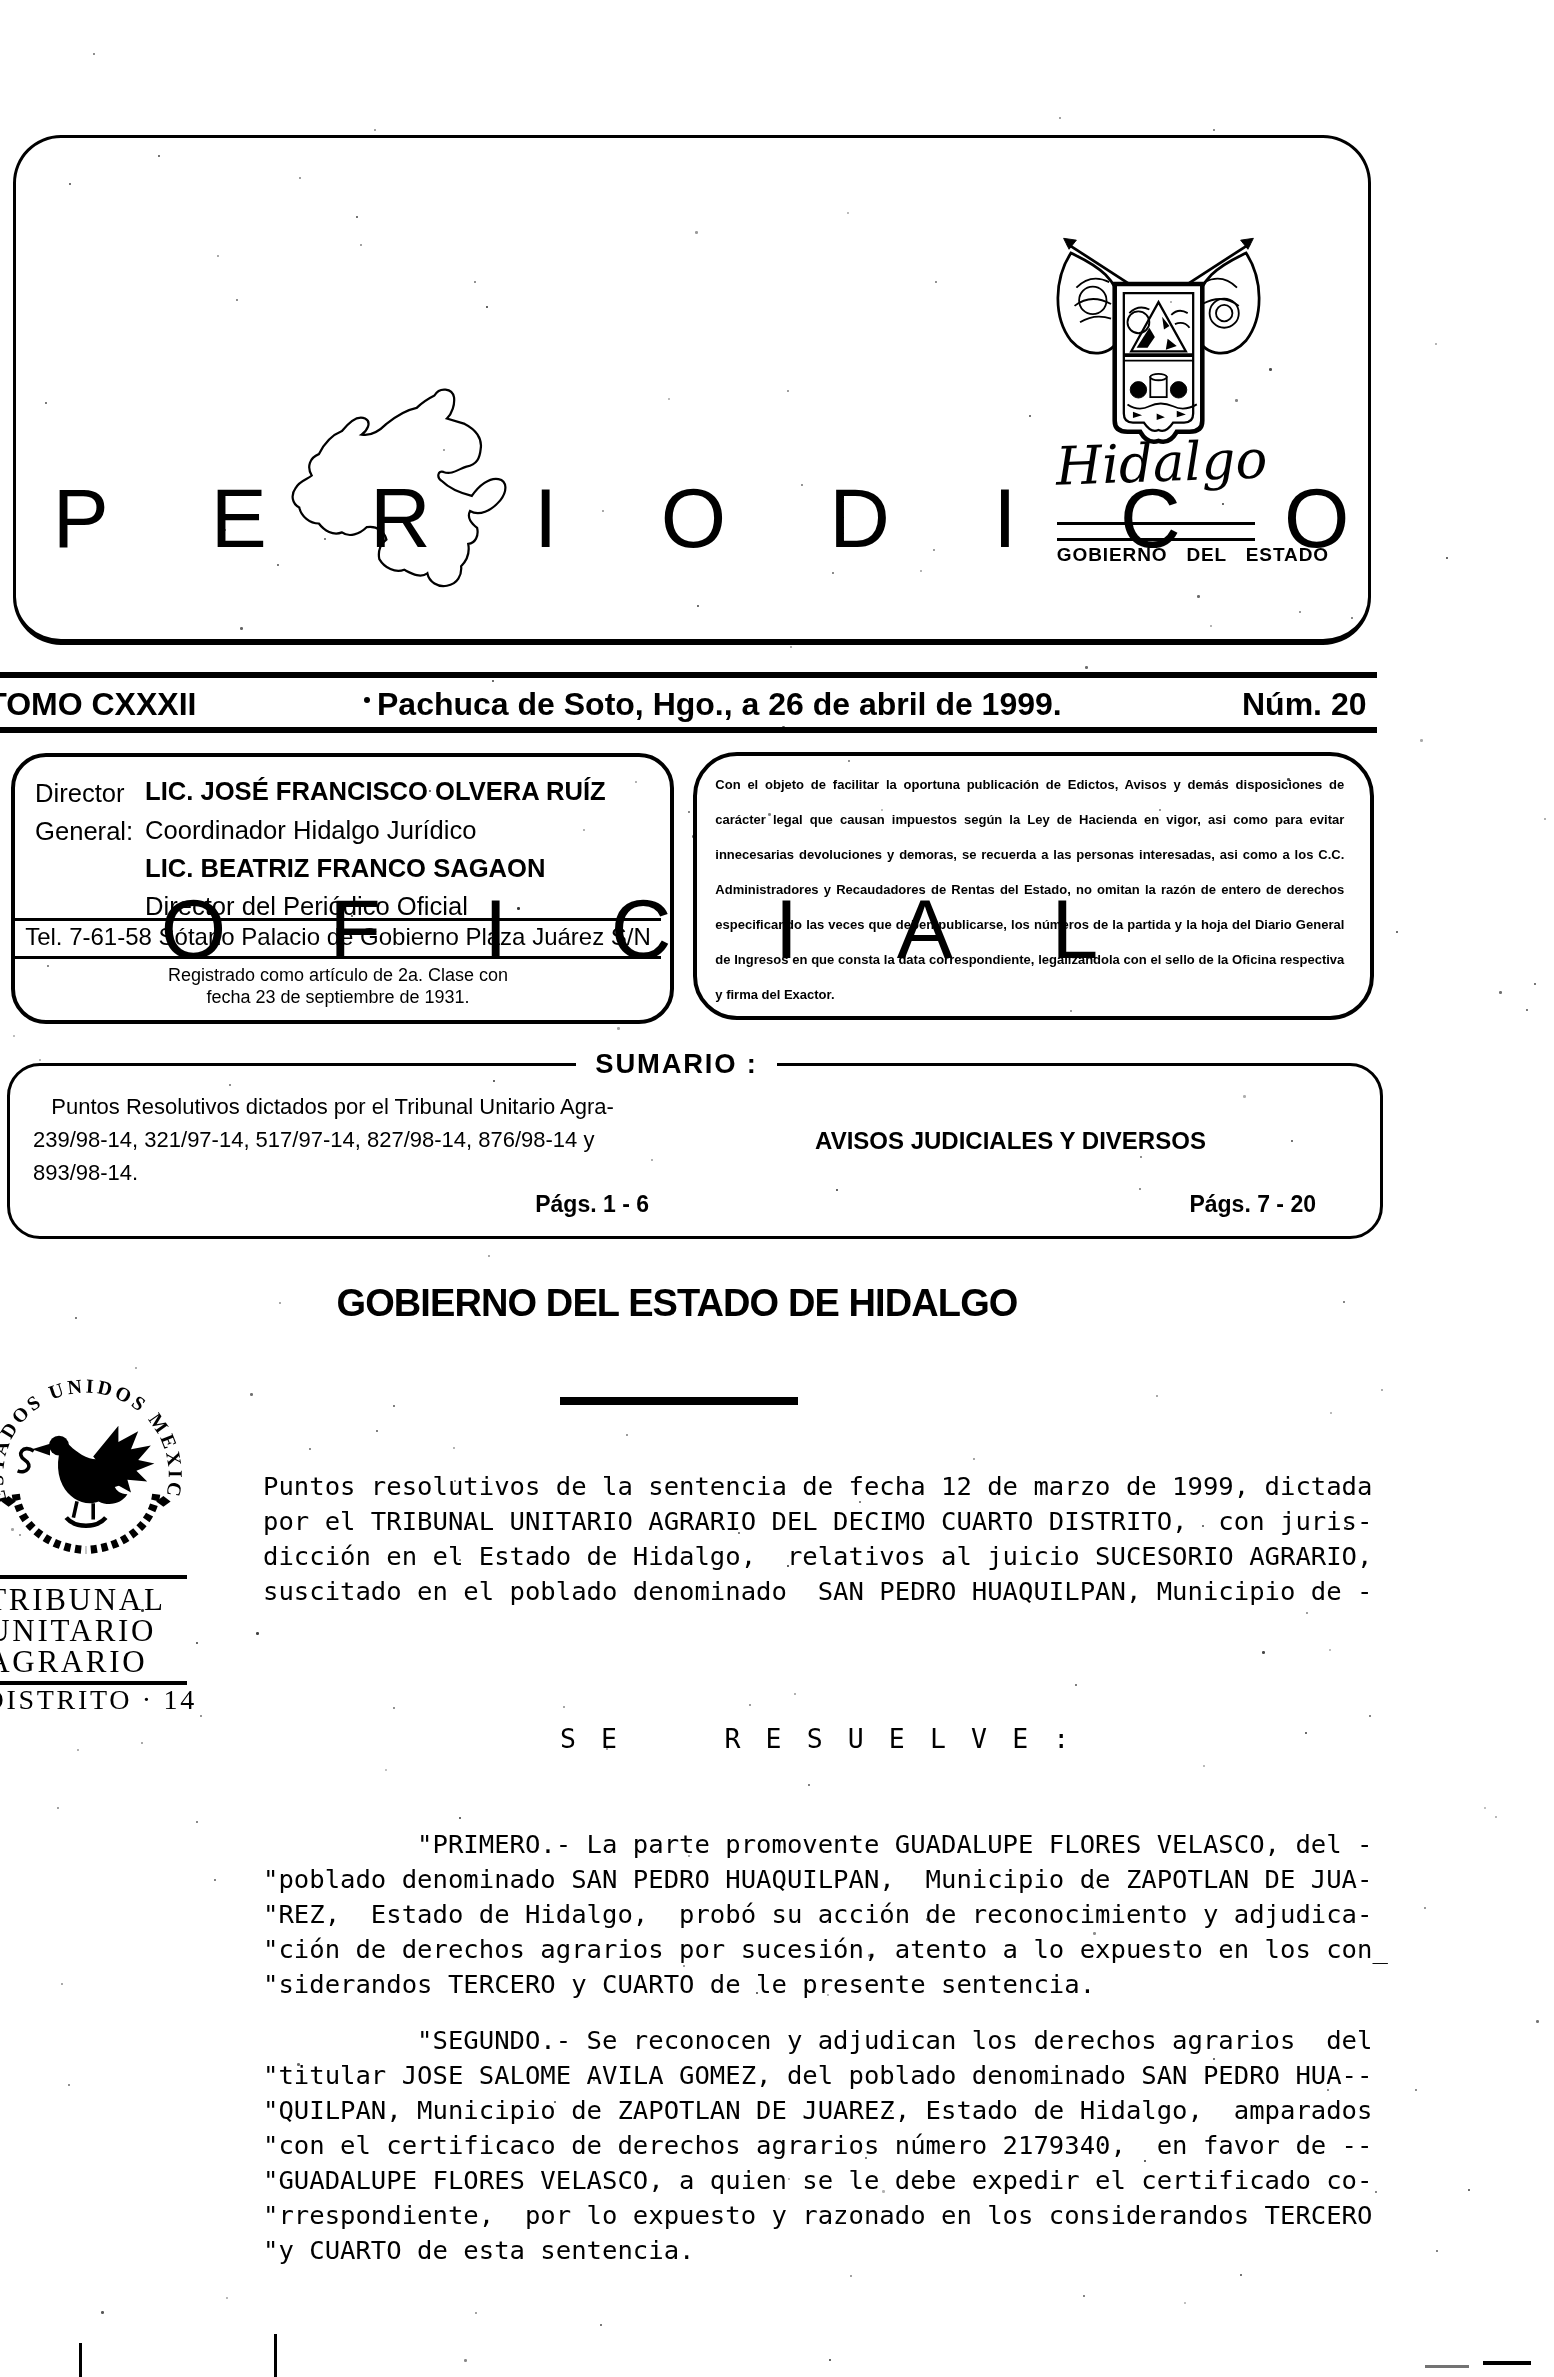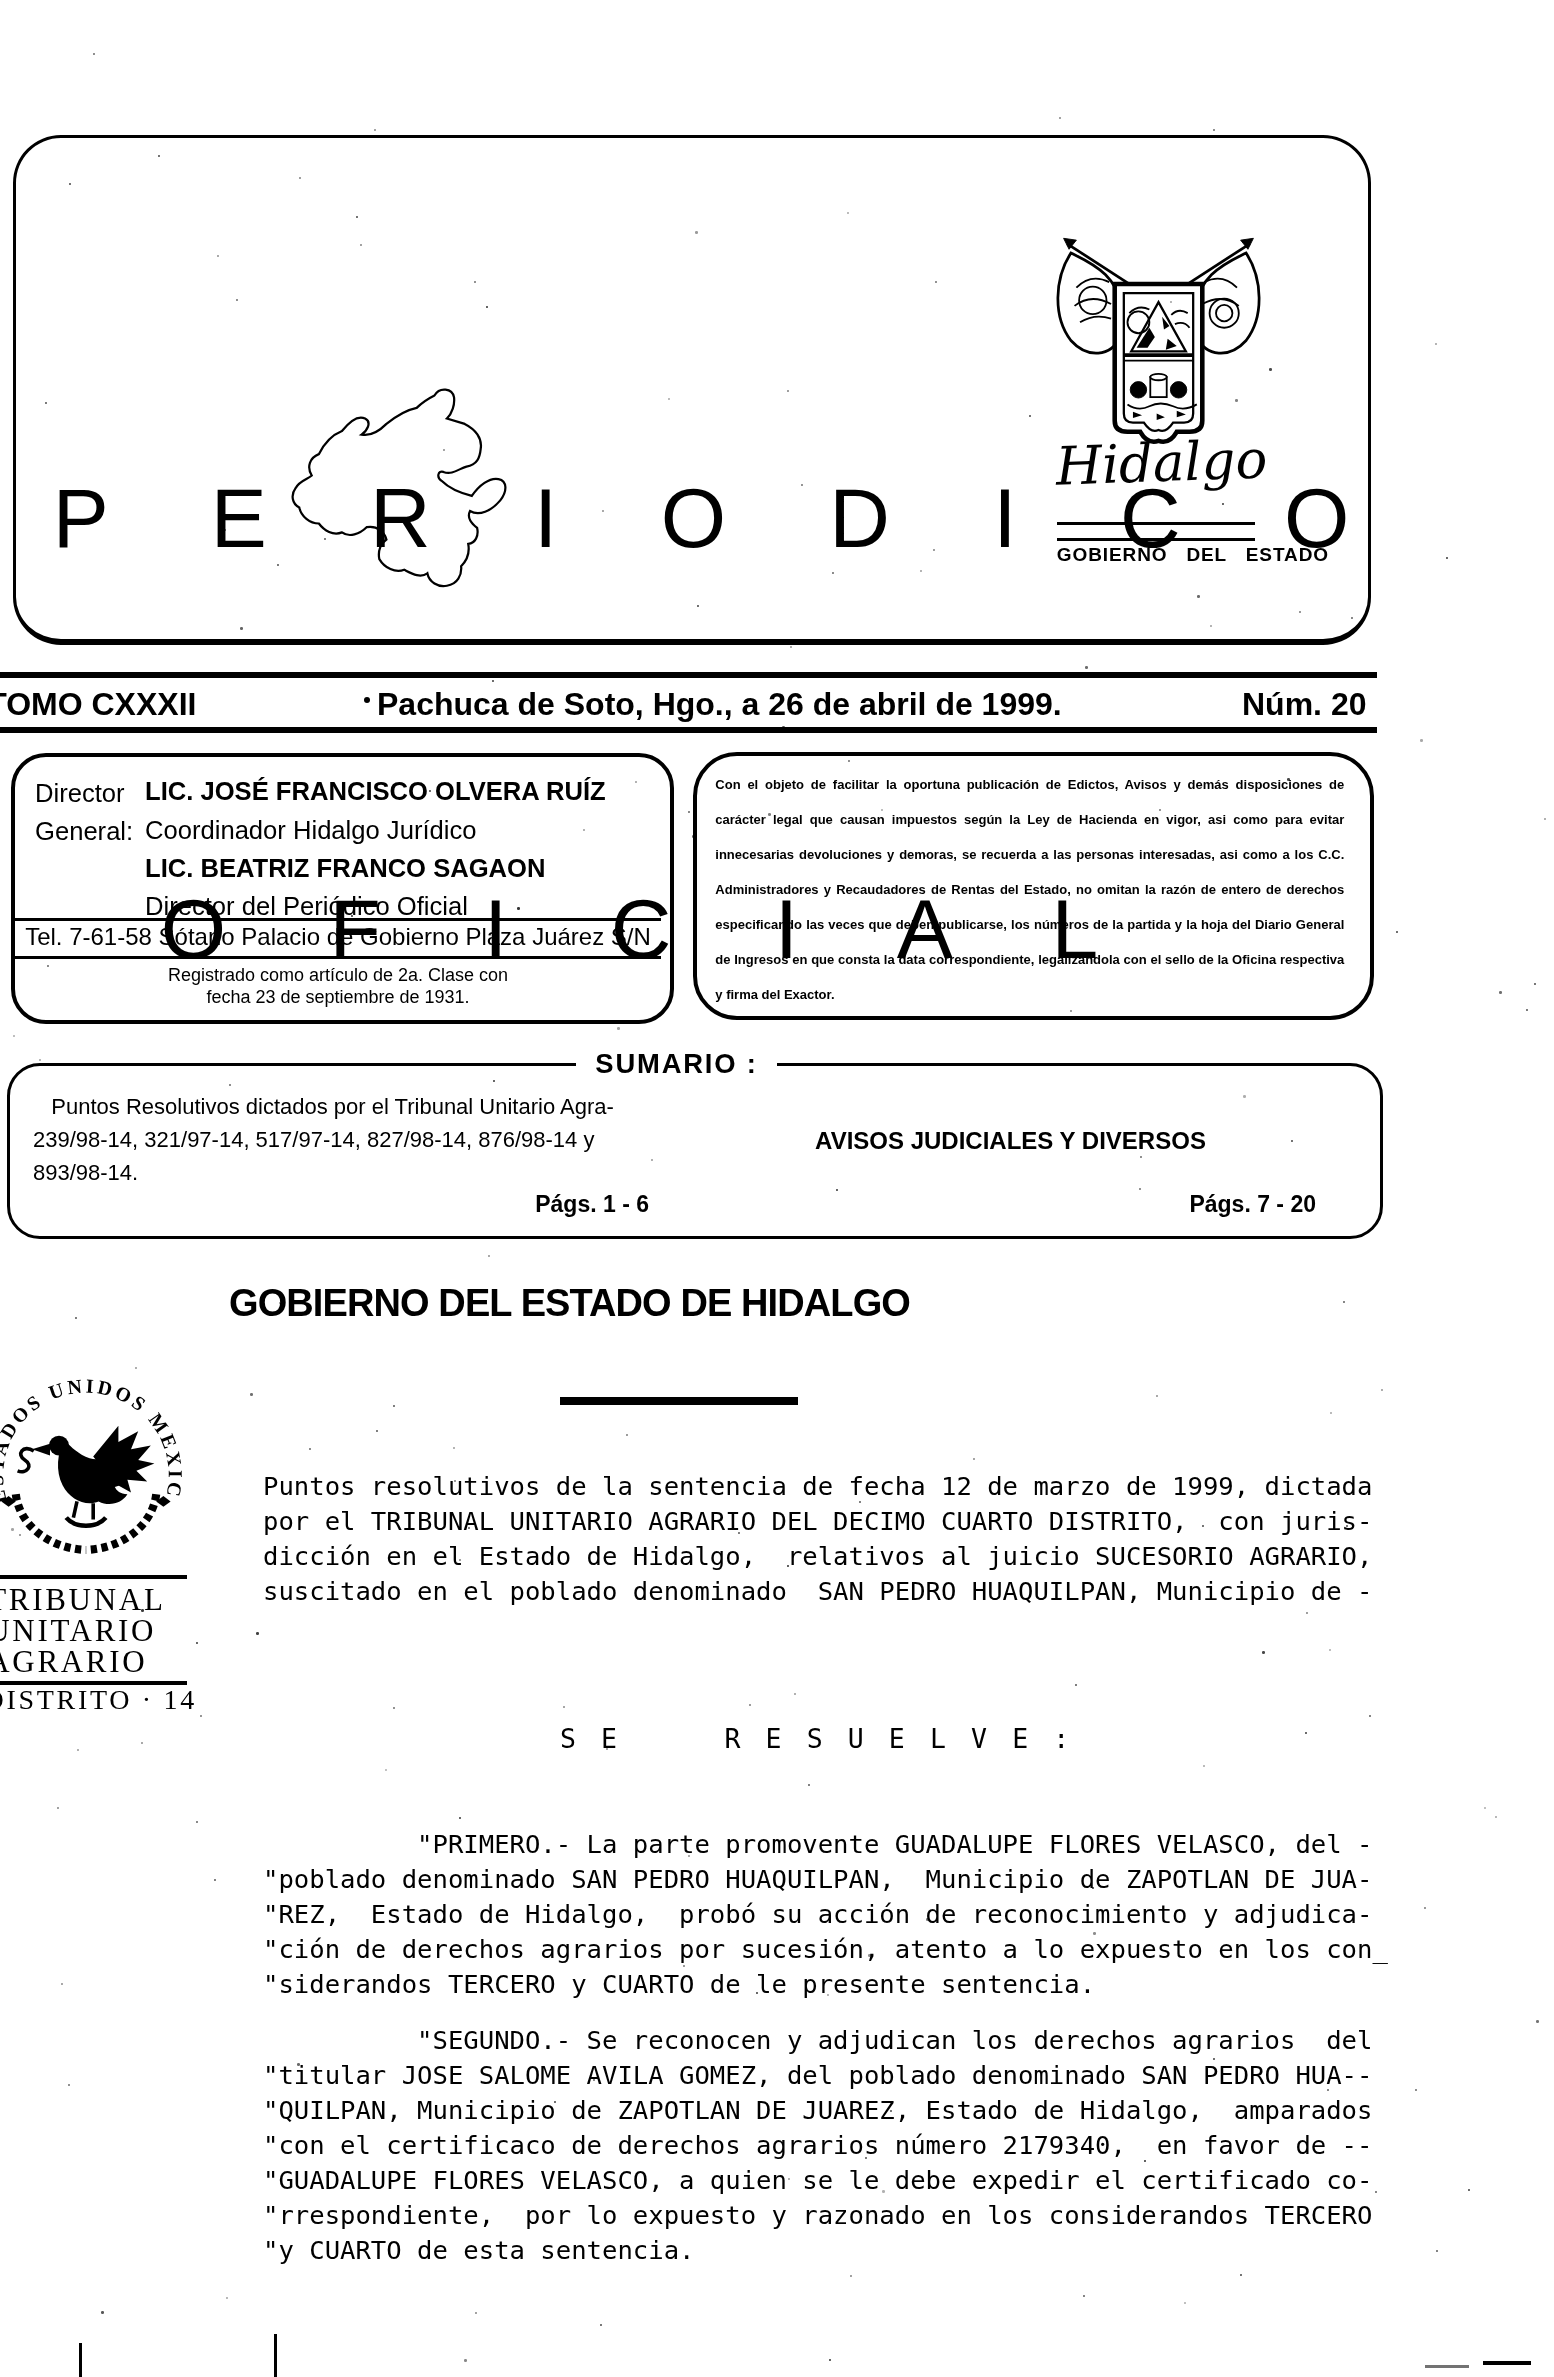--- a/index.html
+++ b/index.html
@@ -54,21 +54,21 @@
     border:3.7px solid #000;border-radius:33px;}
   .sumario-label{left:576px;top:1048px;width:201px;text-align:center;background:#fff;
     font-size:27.4px;font-weight:bold;letter-spacing:1.8px;white-space:nowrap;}
   .sum-left{left:33px;top:1090px;font-size:22px;line-height:33px;}
   .sum-left > div{white-space:pre;}
   .sum-pages-l{left:494px;top:1191px;width:155px;text-align:right;font-size:23px;font-weight:bold;}
   .sum-right{left:805px;top:1127px;width:411px;text-align:center;font-size:24px;font-weight:bold;}
   .sum-pages-r{left:1170px;top:1191px;width:146px;text-align:right;font-size:23px;font-weight:bold;}
 
   
-  .sec-head{left:229px;top:1278px;width:896px;
+  .sec-head{left:229px;top:1278px;width:896px;text-align:center;
     font-size:38px;font-weight:bold;letter-spacing:-0.9px;line-height:50px;}
   .sec-underline{left:560px;top:1397px;width:238px;height:8.2px;background:#000;}
 
   
   .seal-svg{left:-12.8px;top:1370px;}
   .trib-rule{left:-16.5px;background:#000;height:3.7px;width:203px;}
   .trib-word{left:-12.8px;width:198px;font-family:"Liberation Serif",serif;
     font-size:31px;letter-spacing:2.7px;white-space:nowrap;}
   .trib-dist{left:-16.5px;top:1684px;font-family:"Liberation Serif",serif;
     font-size:28px;letter-spacing:2.7px;white-space:nowrap;}

